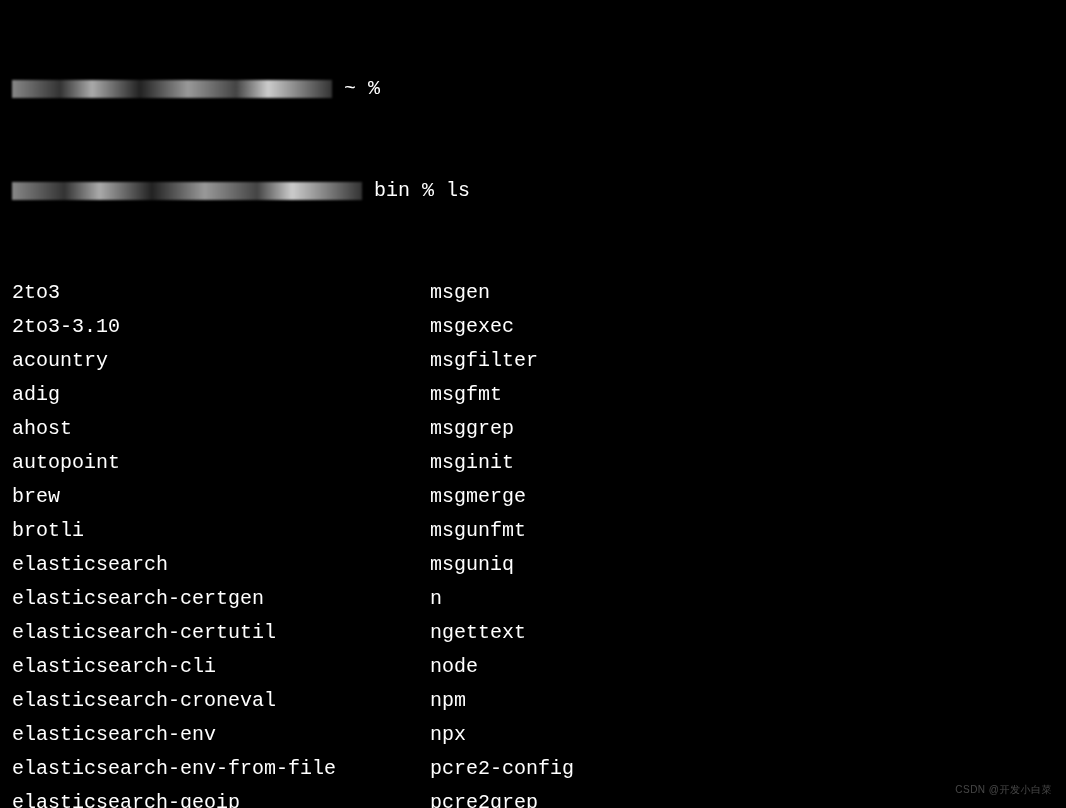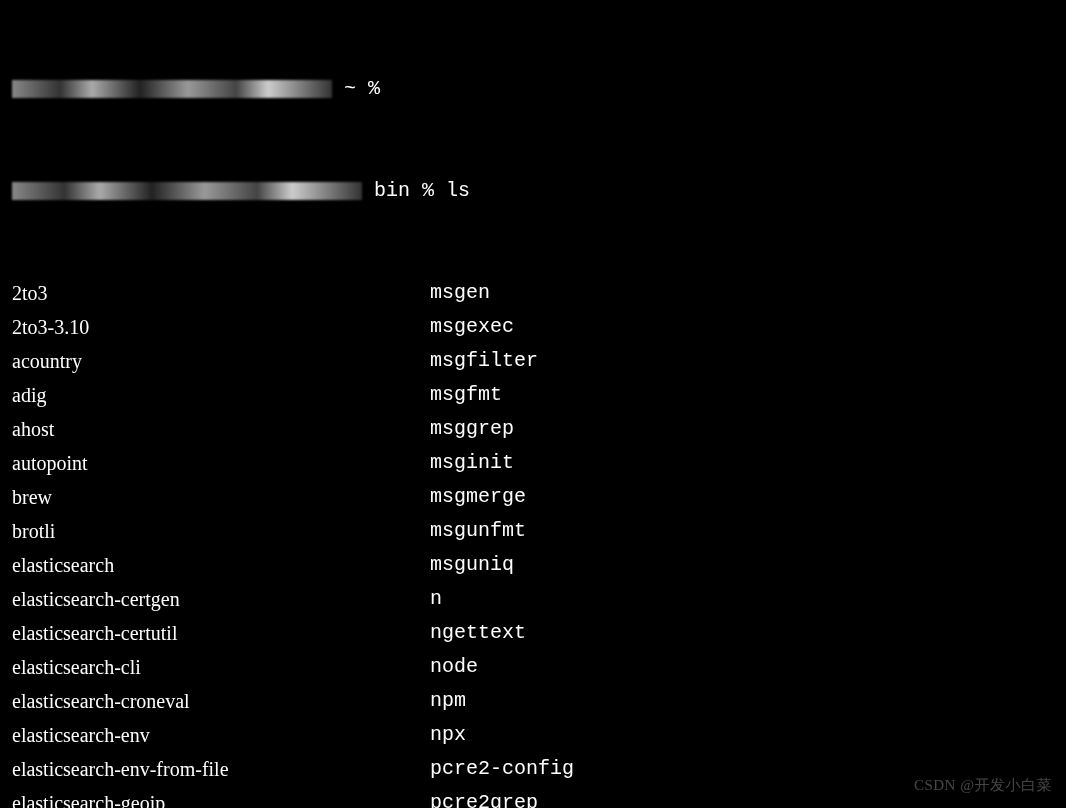--- a/index.html
+++ b/index.html
@@ -45,31 +45,30 @@
     }
     .listing {
       white-space: pre;
     }
     .row {
       display: flex;
     }
     .col1 {
       width: 418px;
       flex-shrink: 0;
-      font-family: Liberation Serif, serif;
     }
     .col2 {
       flex: 1;
     }
     .watermark {
       position: absolute;
       bottom: 10px;
       right: 14px;
-      font-family: Liberation Serif, serif;
-      font-size: 15px;
+      font-family: Liberation Sans, sans-serif;
+      font-size: 10px;
       color: rgba(200,200,200,0.35);
       letter-spacing: 0.5px;
     }
   </style>
 </head>
 <body>
 
 <div class="terminal">
   <div class="prompt-line">
     <span class="redacted" style="width:320px;">&nbsp;</span>

